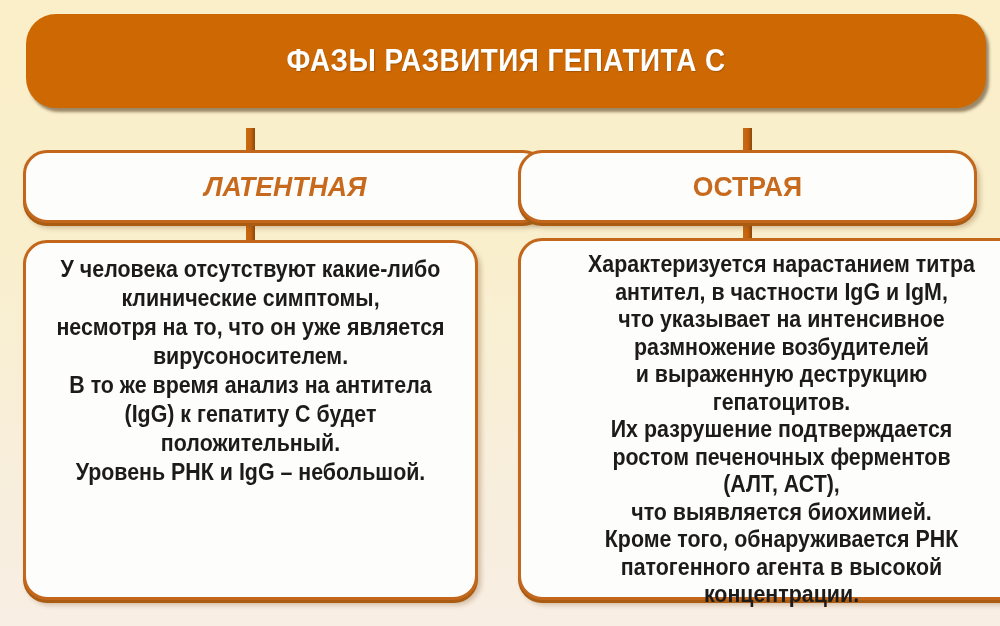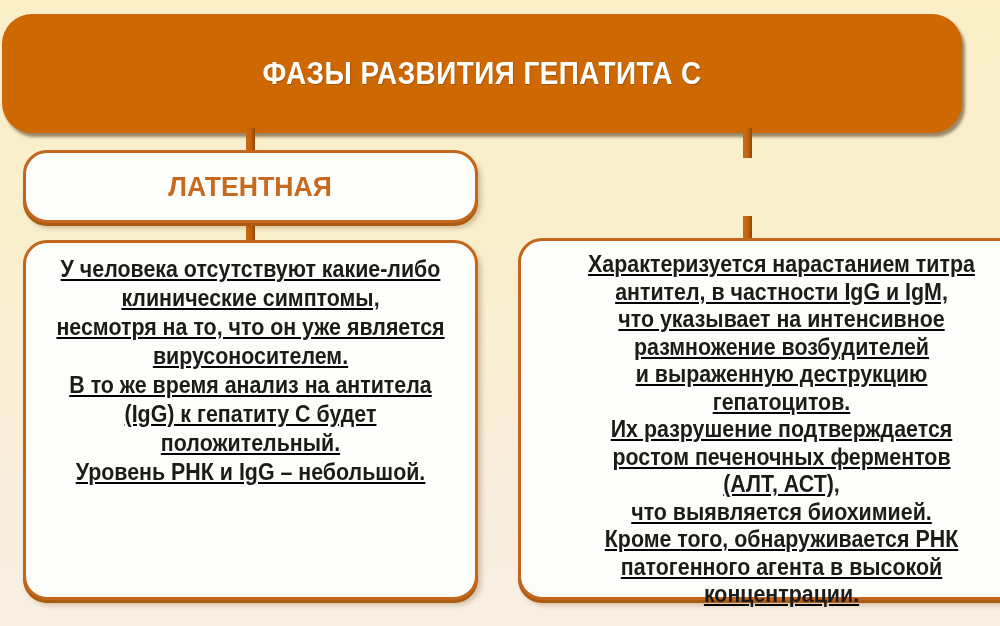--- a/index.html
+++ b/index.html
@@ -7,21 +7,21 @@
     width:1000px;height:626px;
     font-family:"Liberation Sans","DejaVu Sans",sans-serif;
     overflow:hidden;
   }
   .poster{
     position:relative;width:1000px;height:626px;
     background:linear-gradient(180deg,#faefc8 0%,#f9efcd 40%,#f8eedd 78%,#f8eee3 100%);
   }
   
   .banner{
-    position:absolute;left:2px;top:14px;width:960px;height:119px;
+    position:absolute;left:26px;top:14px;width:960px;height:94px;
     background:#ce6803;
     border-radius:30px;
     box-shadow:3px 4px 3px rgba(61,31,4,0.5);
     display:flex;align-items:center;justify-content:center;
   }
   .banner-text{
     color:#ffffff;font-size:31px;font-weight:bold;
     letter-spacing:0.5px;
     transform:scaleX(0.9);transform-origin:50% 50%;
     text-shadow:1px 1px 1px rgba(90,45,0,0.35);
@@ -42,31 +42,30 @@
     background:#fdfdfb;
     border:3px solid #c2671c;
     border-radius:24px;
     box-shadow:0 3px 0 #a95c12, 3px 5px 5px rgba(120,70,20,0.30);
     box-sizing:border-box;
   }
   .header-box{
     top:150px;height:73px;
     display:flex;align-items:center;justify-content:center;
   }
-  .hb-left{left:23px;width:455px;}
+  .hb-left{left:23px;width:524px;font-style:italic;}
   .hb-right{left:518px;width:459px;}
   .header-text{
     color:#c76a1e;font-size:28px;font-weight:bold;
     transform:scaleX(0.95);transform-origin:50% 50%;
     white-space:nowrap;
   }
   .body-box{
     top:240px;height:360px;
     padding:8px 10px 11px 10px;
-    text-decoration:underline;
   }
   .bb-left{left:23px;width:455px;}
   .bb-right{left:518px;width:527px;top:238px;height:362px;}
   .body-text{
     margin:0;
     color:#1d1b19;font-size:23px;font-weight:bold;
     text-align:center;
     white-space:pre-line;
     transform:scaleX(0.93);transform-origin:50% 0;
   }
@@ -84,20 +83,23 @@
 
   <div class="connector c-l1"></div>
   <div class="connector c-r1"></div>
   <div class="connector c-l2"></div>
   <div class="connector c-r2"></div>
 
   <div class="wbox header-box hb-left">
     <span class="header-text">ЛАТЕНТНАЯ</span>
   </div>
 
+  <div class="wbox header-box hb-right">
+    <span class="header-text">ОСТРАЯ</span>
+  </div>
 
   <div class="wbox body-box bb-left">
     <p class="body-text bt-left">У человека отсутствуют какие-либо
 клинические симптомы,
 несмотря на то, что он уже является
 вирусоносителем.
 В то же время анализ на антитела
 (IgG) к гепатиту С будет
 положительный.
 Уровень РНК и IgG – небольшой.</p>

